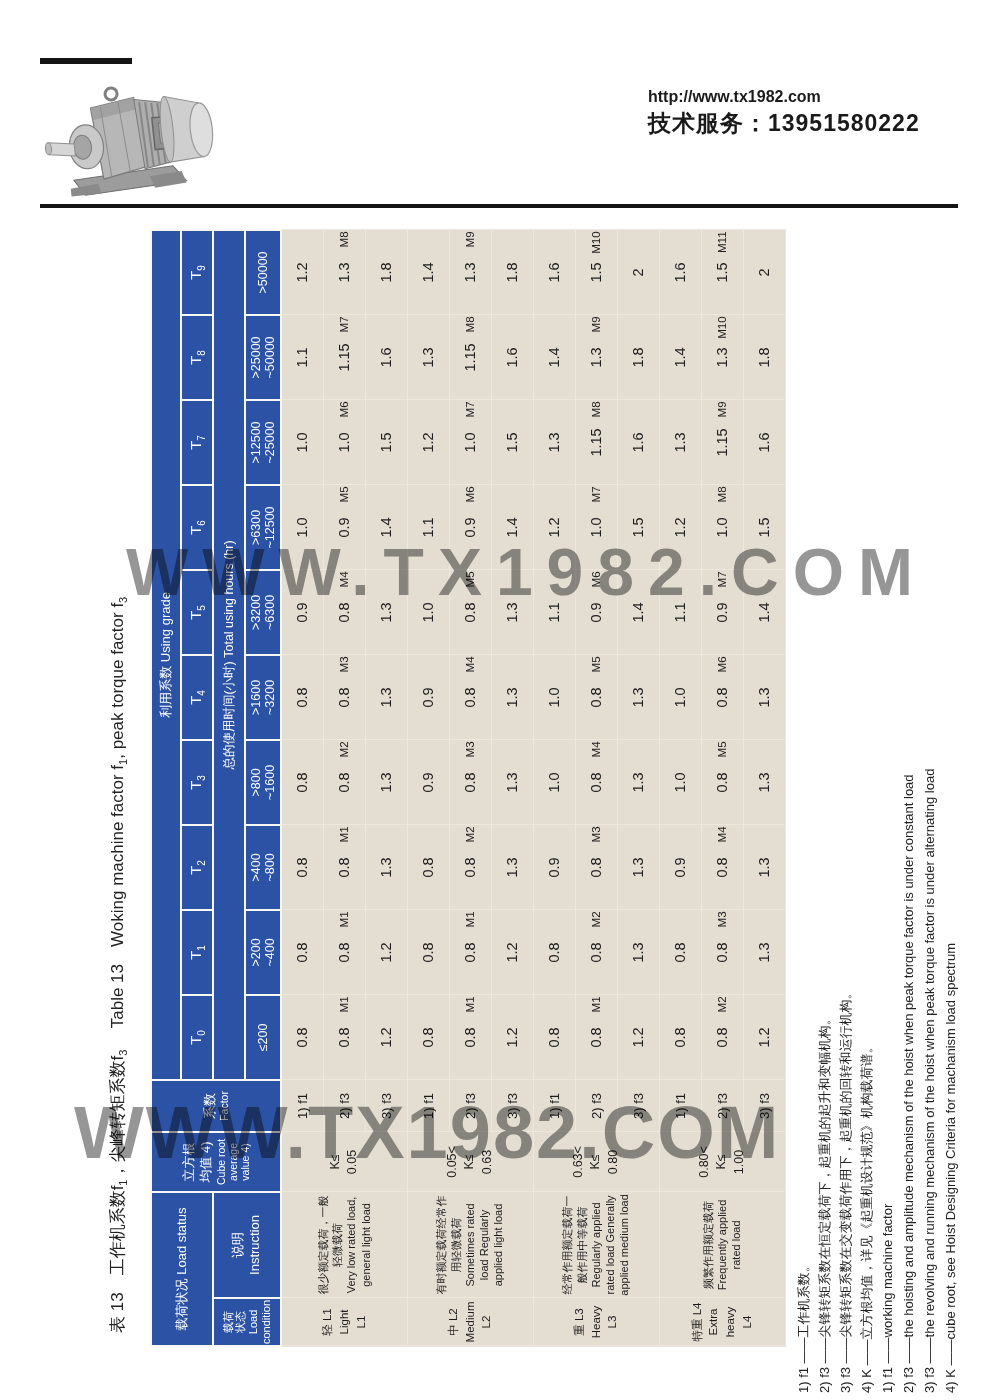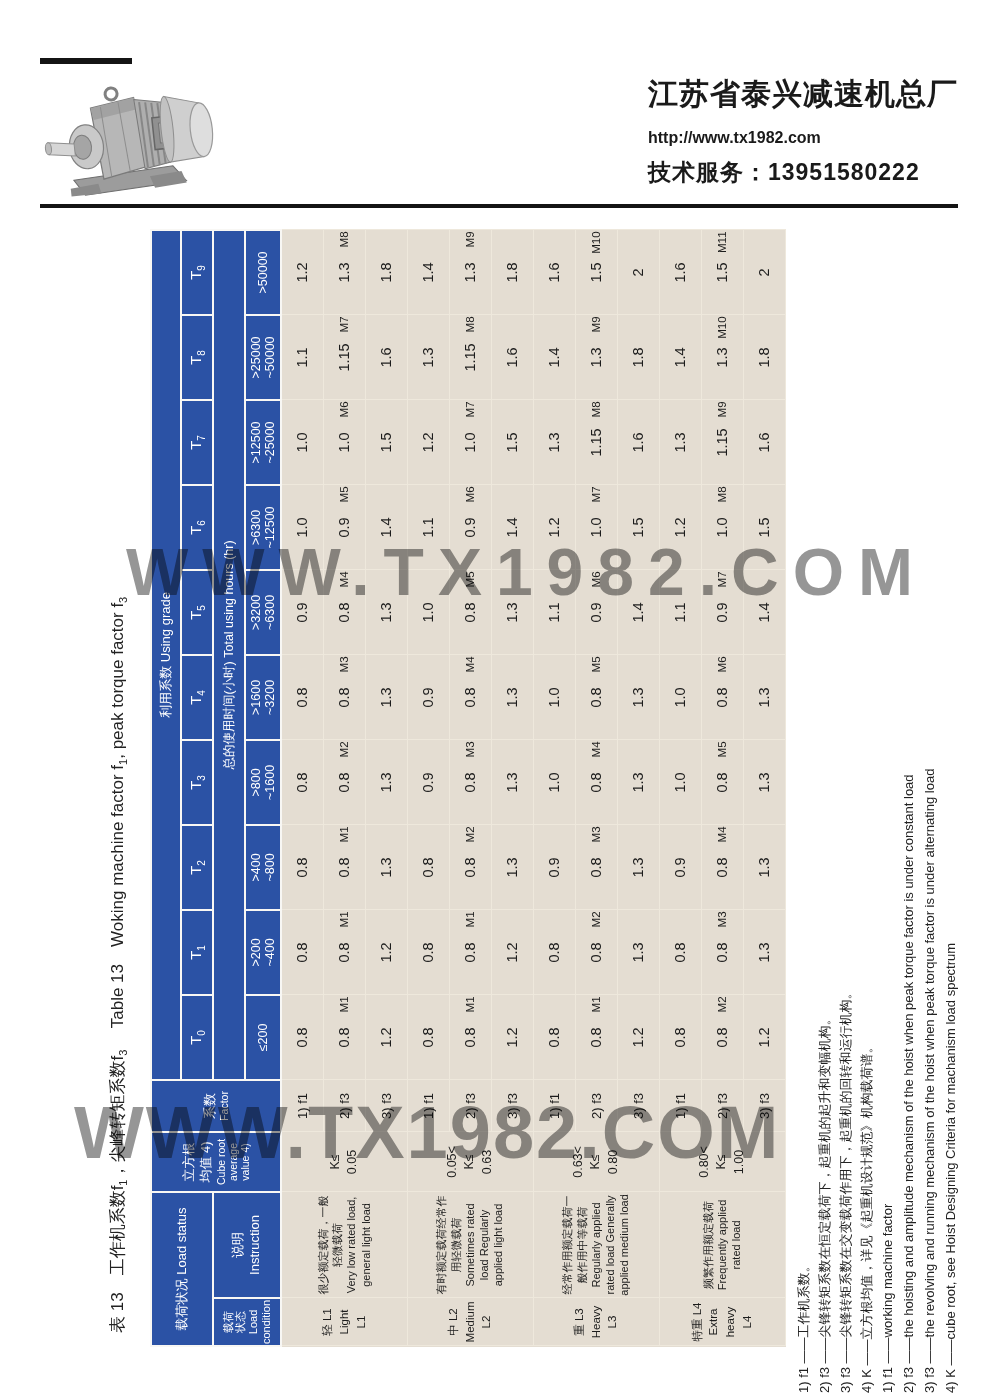--- a/index.html
+++ b/index.html
@@ -6,21 +6,21 @@
   body{width:1000px;height:1400px;background:#ffffff;position:relative;overflow:hidden;
        font-family:"Liberation Sans",sans-serif;color:#1a1a1a;}
   .abs{position:absolute;}
   
   #top-dash{left:40px;top:58px;width:92px;height:6px;background:#141414;}
   #header-rule{left:40px;top:204px;width:918px;height:4px;background:#141414;}
   #logo-box{left:42px;top:70px;width:178px;height:132px;}
   #company-block{left:648px;top:74px;width:330px;}
   #company-name{font-size:30px;font-weight:bold;letter-spacing:1px;white-space:nowrap;}
   #company-url{font-size:16px;font-weight:bold;margin-top:14px;}
-  #company-phone{font-size:23px;font-weight:bold;margin-top:10px;letter-spacing:1px;white-space:nowrap;}
+  #company-phone{font-size:23px;font-weight:bold;margin-top:2px;letter-spacing:1px;white-space:nowrap;}
   
   .wm{position:absolute;font-weight:bold;color:#404040;opacity:.55;mix-blend-mode:multiply;
       white-space:nowrap;z-index:9;pointer-events:none;}
   #wm1{left:126px;top:534px;font-size:66px;letter-spacing:14px;}
   #wm2{left:74px;top:1090px;font-size:74px;letter-spacing:2px;}
   
   #rot-wrap{left:90px;top:225px;width:1170px;height:890px;
             transform:translateY(1170px) rotate(-90deg);transform-origin:0 0;}
   #tbl-title{position:absolute;top:16px;left:62px;font-size:17px;color:#222;white-space:nowrap;}
   #tbl-title sub{font-size:11px;}
@@ -83,21 +83,20 @@
       <rect x="118" y="56" width="16" height="20" fill="#a8a8a8" stroke="#747474" stroke-width="1"></rect>
 
       <polygon points="126,30 160,40 160,94 126,96" fill="#cfcfcf" stroke="#8f8f8f" stroke-width="1"></polygon>
       <ellipse cx="160" cy="67" rx="11" ry="27" fill="#dedede" stroke="#9a9a9a" stroke-width="1.2"></ellipse>
       <ellipse cx="126" cy="63" rx="6" ry="33" fill="#c2c2c2" stroke="#8f8f8f" stroke-width="1"></ellipse>
     </g>
   </svg>
 </div>
 
 <div class="abs" id="company-block">
-  <div id="company-name">江苏省泰兴减速机总厂</div>
   <div id="company-url">http://www.tx1982.com</div>
   <div id="company-phone">技术服务：13951580222</div>
 </div>
 
 <div class="abs" id="header-rule"></div>
 
 <div class="abs" id="rot-wrap">
   <div id="tbl-title"><span>表 13　工作机系数f</span><sub>1</sub><span>，尖峰转矩系数f</span><sub>3</sub><span>　 Table 13　Woking machine factor f</span><sub>1</sub><span>, peak torque factor f</span><sub>3</sub></div>
 
   <table class="main">

